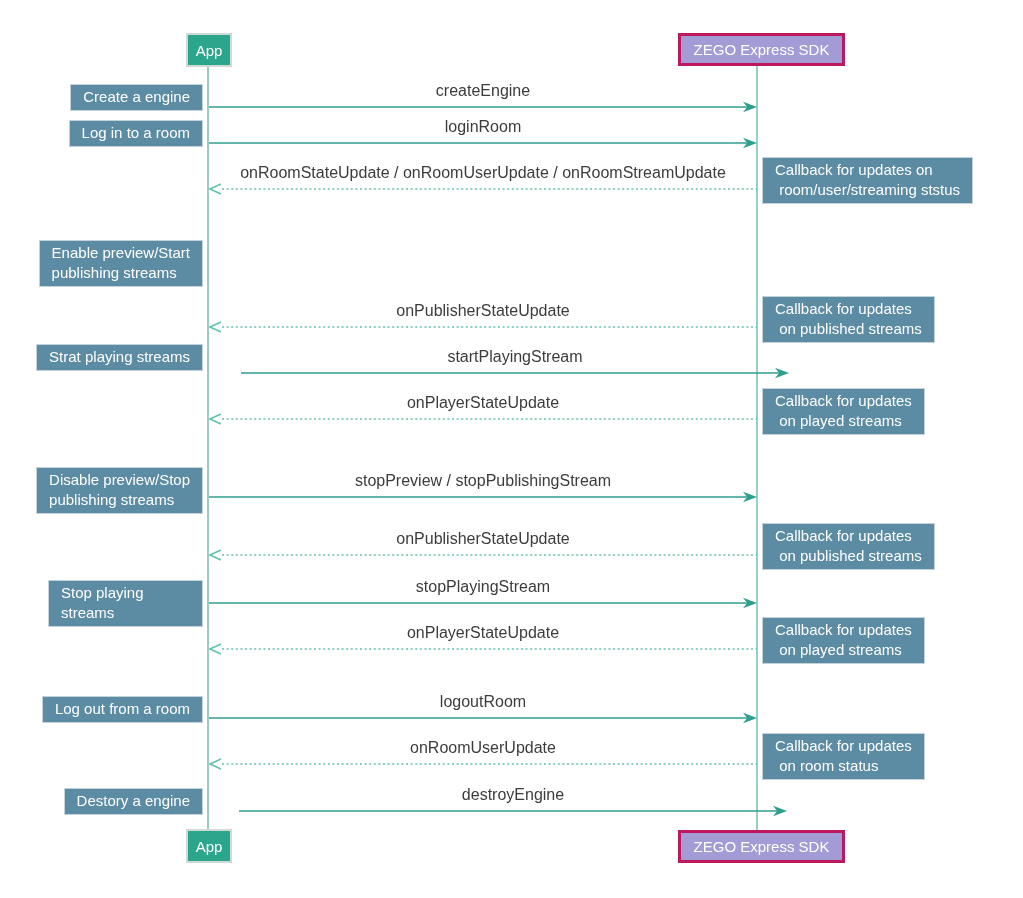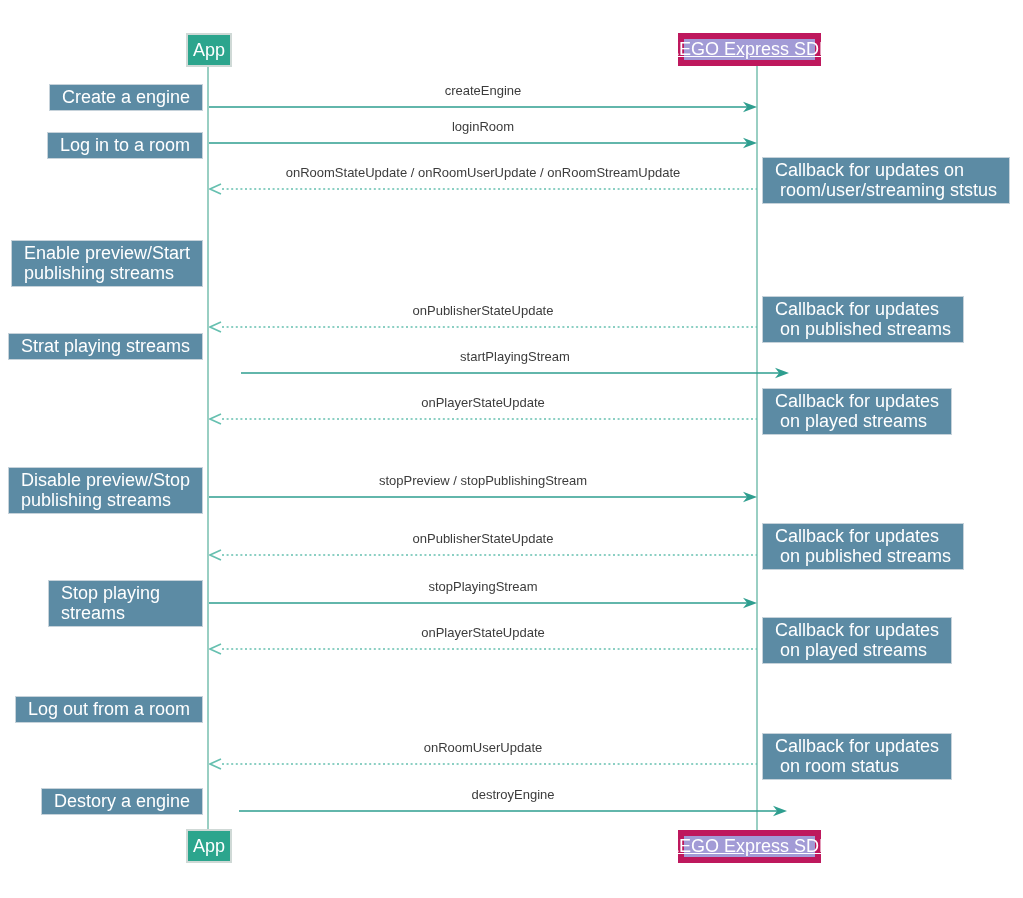--- a/index.html
+++ b/index.html
@@ -4,41 +4,41 @@
 <style>
   html,body{margin:0;padding:0;}
   body{
     width:1023px;height:898px;position:relative;background:#ffffff;
     font-family:"Liberation Sans","DejaVu Sans",sans-serif;overflow:hidden;
   }
   .stage{position:absolute;inset:0;}
   
   .actor{
     position:absolute;display:flex;align-items:center;justify-content:center;
-    color:#ffffff;font-size:18px;box-sizing:border-box;white-space:nowrap;
+    color:#ffffff;font-size:15px;box-sizing:border-box;white-space:nowrap;
   }
   .actor-app{background:var(--actor-app-bg);border:2px solid #cfd9d6;width:46px;height:34px;}
-  .actor-sdk{background:var(--actor-sdk-bg);border:6px solid #be185d;width:143px;height:33px;text-decoration:underline;}
+  .actor-sdk{background:var(--actor-sdk-bg);border:3px solid #be185d;width:167px;height:33px;}
   
   .lifeline{position:absolute;width:2px;top:66px;height:765px;background:var(--lifeline);}
   
   .msg{position:absolute;left:209px;width:548px;}
   .msg-label{
     display:block;height:18px;line-height:18px;text-align:center;
-    font-size:13px;color:var(--message-text);margin-bottom:1px;white-space:nowrap;
+    font-size:16px;color:var(--message-text);margin-bottom:1px;white-space:nowrap;
   }
   .arrow-svg{display:block;width:548px;height:12px;}
   .line-solid{stroke:var(--arrow-solid);stroke-width:1.7;}
   .head-solid{fill:var(--arrow-solid);}
   .line-dashed{stroke:var(--arrow-dashed);stroke-width:1.7;stroke-dasharray:2 2.6;}
   .head-open{fill:none;stroke:var(--arrow-dashed);stroke-width:1.6;}
   
   .note{
     position:absolute;background:var(--note-bg);color:#ffffff;
-    font-size:18px;line-height:20px;padding:2px 12px 3px;
+    font-size:15px;line-height:20px;padding:2px 12px 3px;
     border:1px solid #c6d2da;white-space:pre-wrap;box-sizing:border-box;
   }
   .note-left{right:820px;text-align:left;}
   .note-right{left:762px;text-align:left;}
 </style>
 </head>
 <body>
 
 <div class="stage">
 
@@ -52,24 +52,24 @@
       <span>ZEGO Express SDK</span>
     </div>
   <div class="actor actor-app" style="left:186px;top:829px;">
       <span>App</span>
     </div>
   <div class="actor actor-sdk" style="left:678px;top:830px;">
       <span>ZEGO Express SDK</span>
     </div>
 
   <div class="note note-left" style="top:84px;">Create a engine</div>
-  <div class="note note-left" style="top:132px;margin-left:40px;">Log in to a room</div>
+  <div class="note note-left" style="top:120px;margin-left:40px;">Log in to a room</div>
   <div class="note note-left" style="top:240px;">Enable preview/Start
 publishing streams</div>
-  <div class="note note-left" style="top:333px;">Strat playing streams</div>
+  <div class="note note-left" style="top:344px;">Strat playing streams</div>
   <div class="note note-left" style="top:467px;">Disable preview/Stop
 publishing streams</div>
   <div class="note note-left" style="top:580px;margin-left:48px;">Stop playing streams</div>
   <div class="note note-left" style="top:696px;">Log out from a room</div>
   <div class="note note-left" style="top:788px;">Destory a engine</div>
 
   <div class="note note-right" style="top:157px;">Callback for updates on
  room/user/streaming ststus</div>
   <div class="note note-right" style="top:296px;">Callback for updates
  on published streams</div>
@@ -145,20 +145,27 @@
         <path class="head-solid" d="M548 6 L534 0.8 L538.2 6 L534 11.2 Z"></path>
       </svg>
   </div>
   <div class="msg" style="top:624px;">
     <span class="msg-label">onPlayerStateUpdate</span>
     <svg class="arrow-svg">
         <line class="line-dashed" x1="13" y1="6" x2="548" y2="6"></line>
         <path class="head-open" d="M12 1 L1 6 L12 11"></path>
       </svg>
   </div>
+  <div class="msg" style="top:693px;">
+    <span class="msg-label">logoutRoom</span>
+    <svg class="arrow-svg">
+        <line class="line-solid" x1="0" y1="6" x2="538" y2="6"></line>
+        <path class="head-solid" d="M548 6 L534 0.8 L538.2 6 L534 11.2 Z"></path>
+      </svg>
+  </div>
   <div class="msg" style="top:739px;">
     <span class="msg-label">onRoomUserUpdate</span>
     <svg class="arrow-svg">
         <line class="line-dashed" x1="13" y1="6" x2="548" y2="6"></line>
         <path class="head-open" d="M12 1 L1 6 L12 11"></path>
       </svg>
   </div>
   <div class="msg" style="top:786px;padding-left:30px;">
     <span class="msg-label">destroyEngine</span>
     <svg class="arrow-svg">

